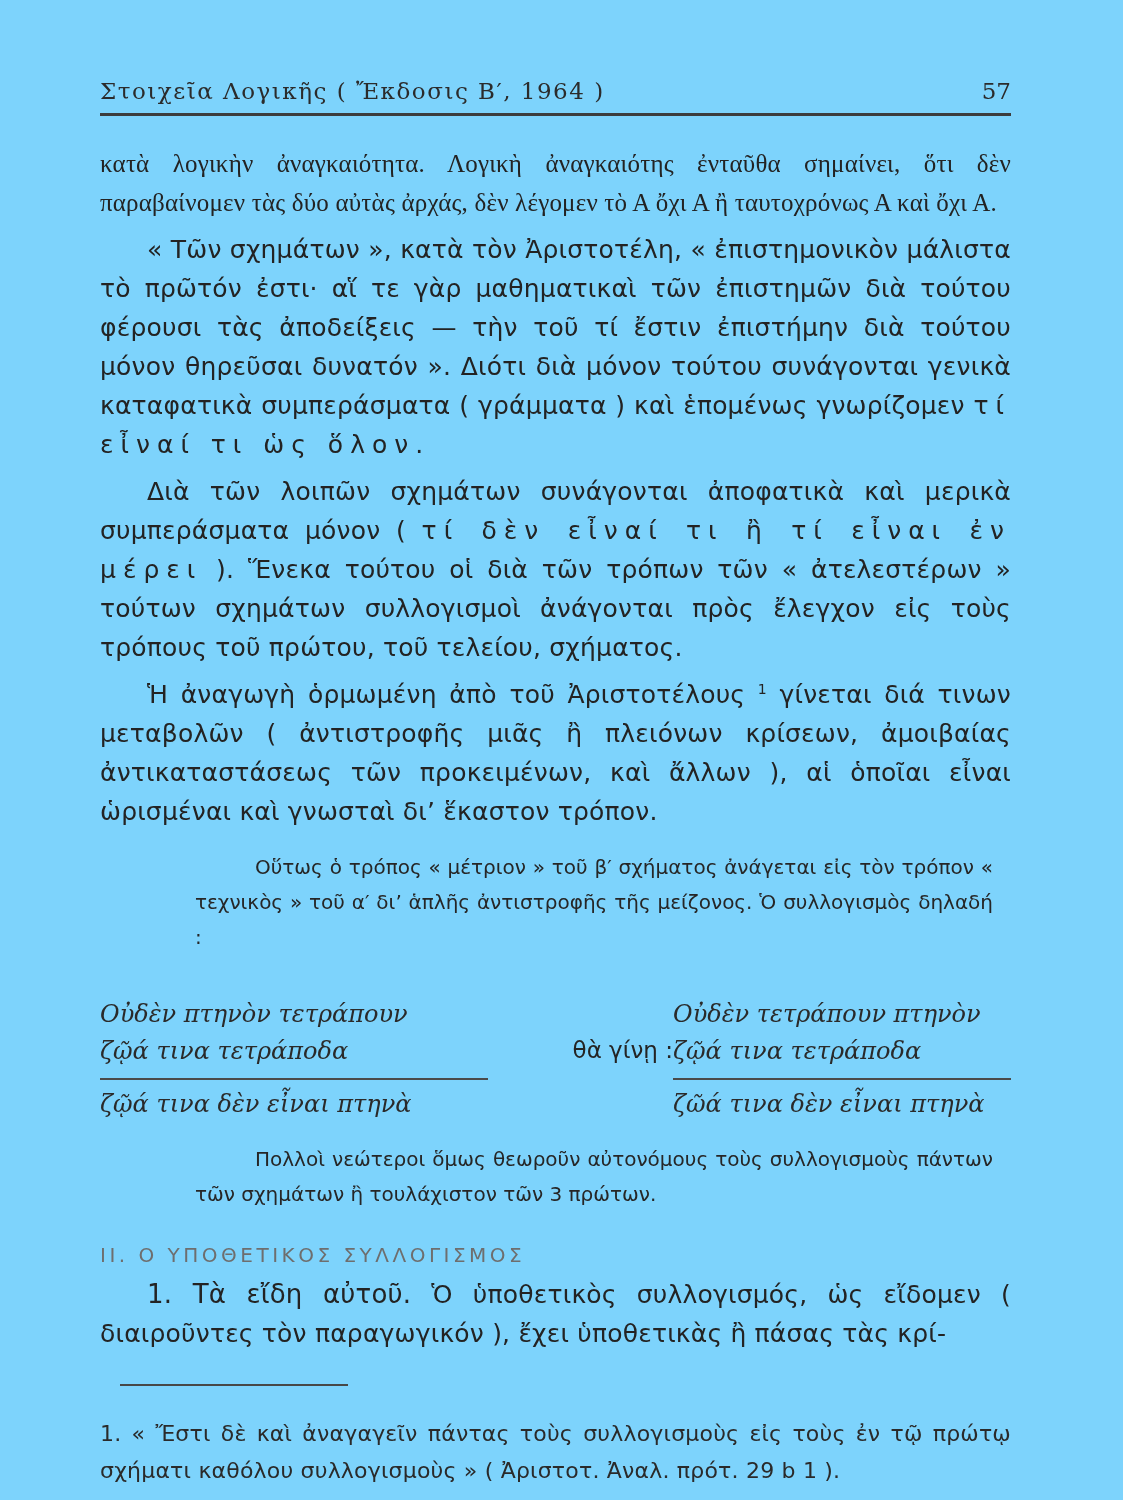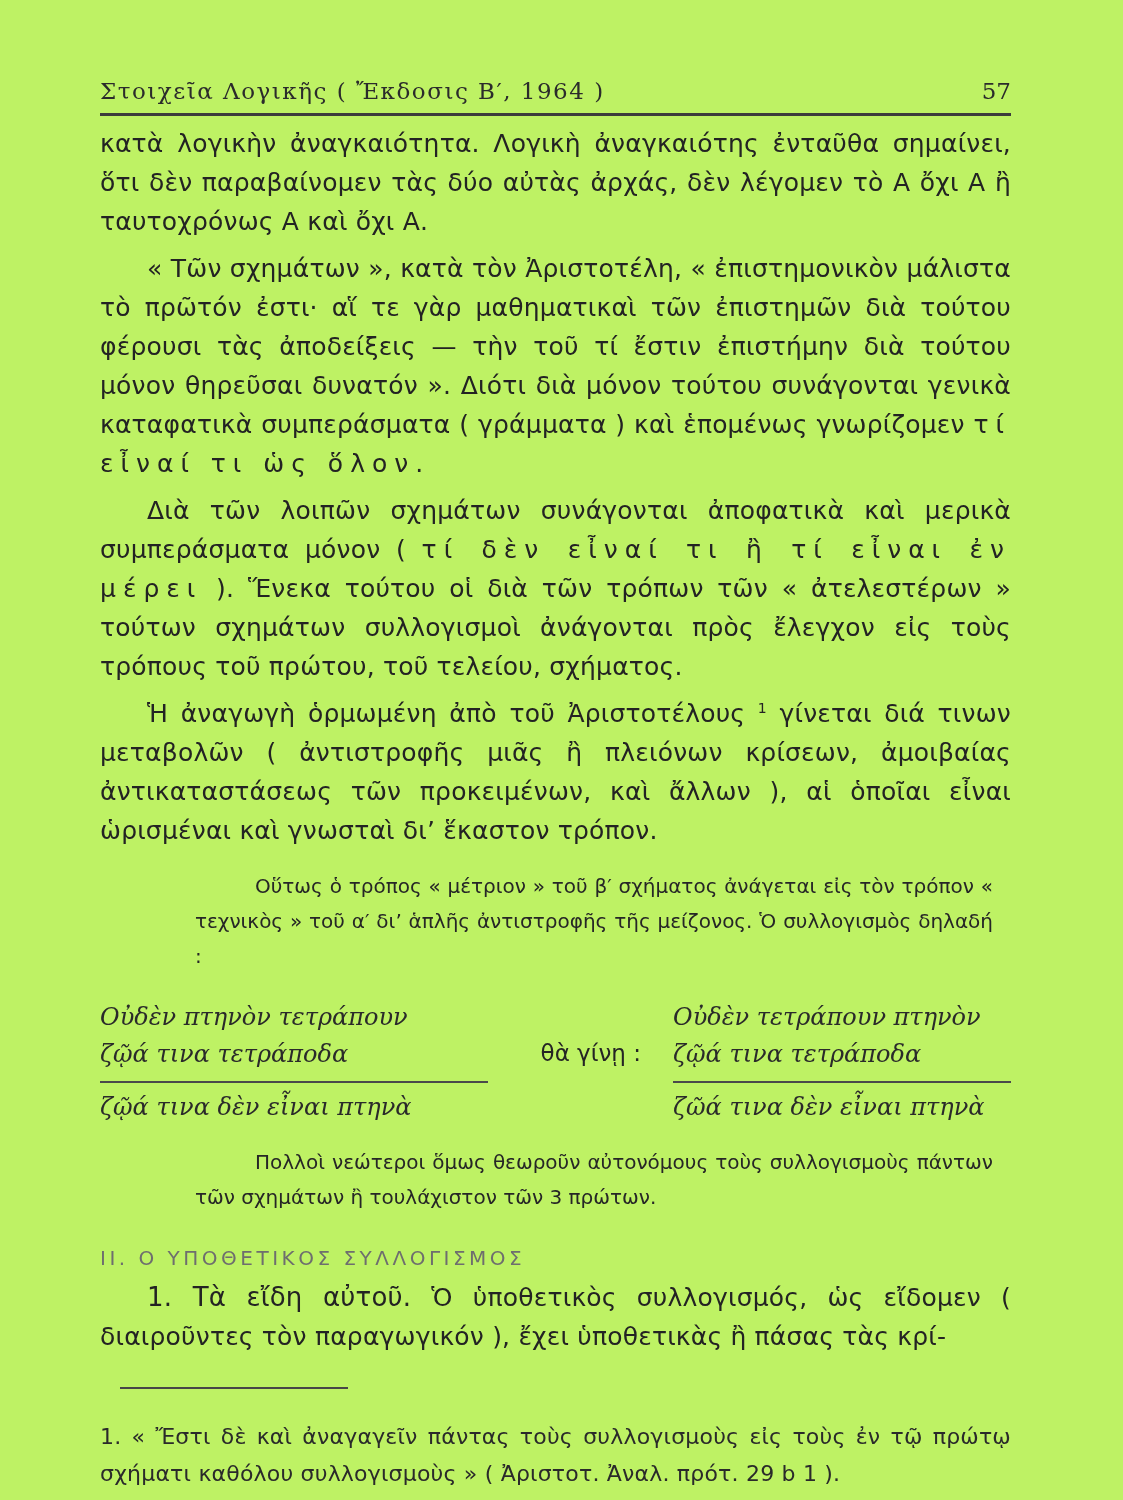--- a/index.html
+++ b/index.html
@@ -1,54 +1,54 @@
 <!DOCTYPE html>
 <html lang="el"><head>
 <meta charset="utf-8">
 <style>
   * { margin:0; padding:0; box-sizing:border-box; }
   html,body { background:#e9e7e2; }
   .page {
     width:1123px; height:1500px;
-    background:#bef264;
+    background:#7dd3fc;
     overflow:hidden;
     padding:78px 112px 0 100px;
     color:#232323;
     font-family:"DejaVu Sans", sans-serif;
     position:relative;
     margin:0 auto;
   }
   .header {
     display:flex; justify-content:space-between; align-items:baseline;
     font-family:"DejaVu Serif", serif;
     font-size:23px; letter-spacing:1.5px; color:#2b2b2b;
   }
   .page-number { letter-spacing:0; }
   .header-rule { height:3px; background:#3c3c3c; margin-top:9px; }
 
   p.body {
     font-size:25px; line-height:39px;
     text-align:justify; text-indent:47px;
     margin-top:8px; letter-spacing:0.2px;
   }
-  p.body.first { text-indent:0; margin-top:8px; }
+  p.body.first { text-indent:0; margin-top:28px;font-family:Liberation Serif, serif; }
   .spaced { letter-spacing:7px; }
   sup.fn-ref { font-size:14px; vertical-align:super; line-height:0; }
 
   p.small {
     font-size:20px; line-height:35px;
     text-align:justify; text-indent:60px;
     margin-left:95px; padding-right:18px;
     margin-top:19px; color:#262626;
   }
 
   .syllogism {
-    display:flex; margin-top:25px;
+    display:flex; margin-top:41px;
     font-family:"DejaVu Serif", serif; font-style:italic;
-    font-size:24px; color:#2a2a2a;gap:32px;
+    font-size:24px; color:#2a2a2a;
   }
   .syl-col { line-height:37px; }
   .syl-col.left  { width:388px; }
   .syl-col.right { width:338px; }
   .syl-mid {
     flex:1; text-align:right;
     font-family:"DejaVu Sans", sans-serif; font-style:normal;
     font-size:23px; padding-top:41px; color:#242424;
   }
   .syl-rule { height:2px; background:#4a4a4a; margin:8px 0 6px; }

